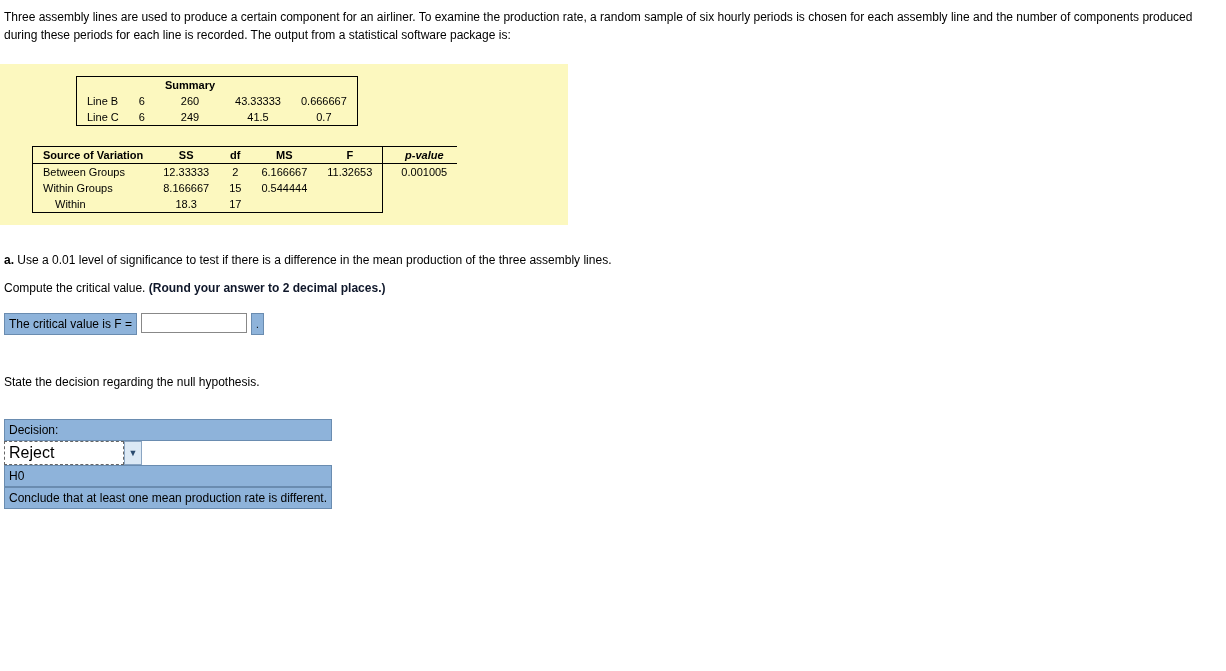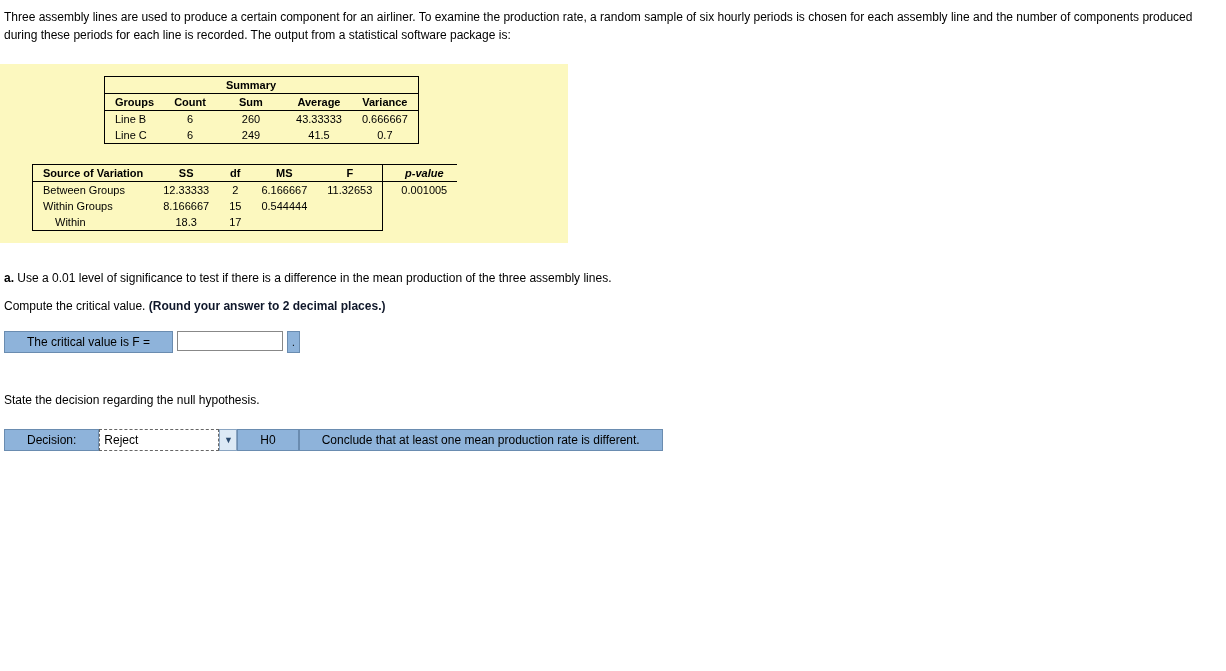--- a/index.html
+++ b/index.html
@@ -14,21 +14,21 @@
     margin: 8px 4px 20px 4px;
     line-height: 1.5;
   }
   .yellow-box {
     background: #fcf8bf;
     padding: 12px 8px 12px 8px;
     margin-bottom: 28px;
     width: 552px;
   }
   .summary-wrap {
-    margin-left: 96px;
+    margin-left: 68px;
     margin-bottom: 20px;
   }
   .anova-wrap {
     margin-left: 24px;
   }
   table.data {
     border-collapse: collapse;
     font-family: Arial, sans-serif;
     font-size: 11px;
   }
@@ -63,21 +63,21 @@
     font-weight: bold;
   }
   .answer-row {
     display: inline-flex;
     align-items: stretch;
     margin: 4px 0 40px 4px;
   }
   .blue-cell {
     background: #8eb3da;
     border: 1px solid #6a8cb0;
-    padding: 3px 22px;
+    padding: 3px 4px;
     font-size: 12px;
     display: flex;
     align-items: center;
   }
   .blue-small {
     background: #8eb3da;
     border: 1px solid #6a8cb0;
     padding: 3px 4px;
     font-size: 10px;
     display: flex;
@@ -88,33 +88,34 @@
     height: 18px;
     border: 1px solid #888;
     background: #fff;
     margin: 0 4px;
     font-size: 12px;
     padding: 0 2px;
   }
   .decision-row {
     display: inline-flex;
     align-items: stretch;
-    margin: 8px 0 20px 4px;
+    margin: 16px 0 20px 4px;
+    flex-direction: column;
   }
   .select-wrap {
     position: relative;
     display: flex;
     align-items: stretch;
   }
   .select-box {
     border: 1px dashed #666;
     background: #fff;
     width: 110px;
     padding: 2px 4px;
-    font-size: 12px;
+    font-size: 16px;
     display: flex;
     align-items: center;
   }
   .select-arrow {
     background: #dce9f5;
     border: 1px solid #8aa5c2;
     width: 16px;
     display: flex;
     align-items: center;
     justify-content: center;
@@ -137,27 +138,20 @@
 
   <div class="summary-wrap">
     <table class="data">
       <tbody>
           <tr>
         <td class="top-border left-border"></td>
         <td class="top-border"></td>
         <td class="top-border bold num">Summary</td>
         <td class="top-border"></td>
         <td class="top-border right-border"></td>
-      </tr>
-      <tr class="bold">
-        <td class="left-border top-border bot-border">Groups</td>
-        <td class="num top-border bot-border">Count</td>
-        <td class="num top-border bot-border">Sum</td>
-        <td class="num top-border bot-border">Average</td>
-        <td class="num top-border bot-border right-border">Variance</td>
       </tr>
       <tr>
         <td class="left-border">Line B</td>
         <td class="num">6</td>
         <td class="num">260</td>
         <td class="num">43.33333</td>
         <td class="num right-border">0.666667</td>
       </tr>
       <tr>
         <td class="left-border bot-border">Line C</td>

